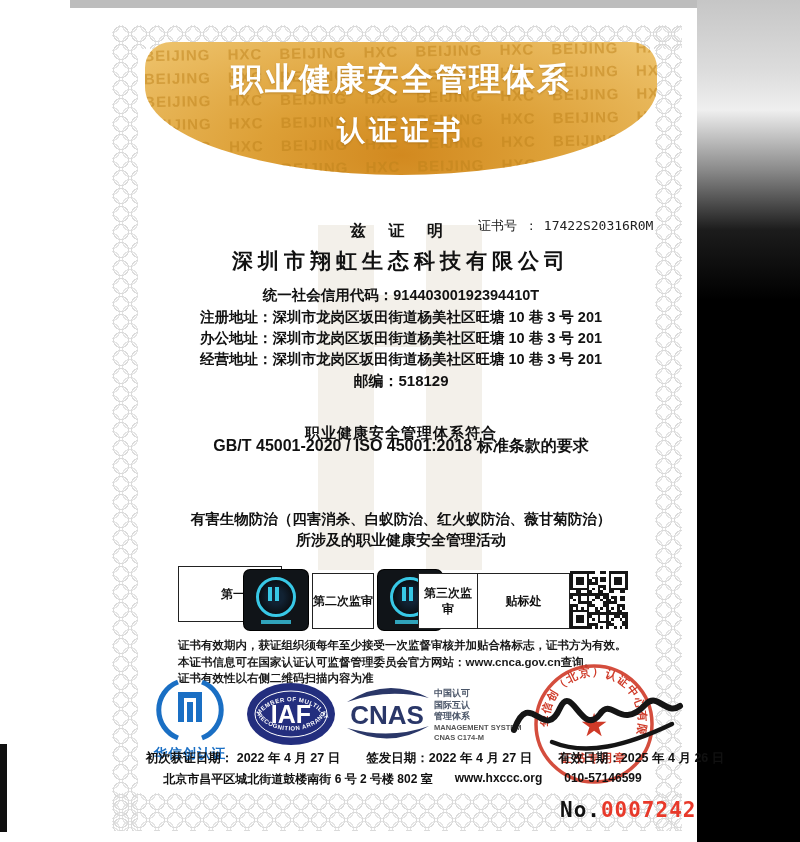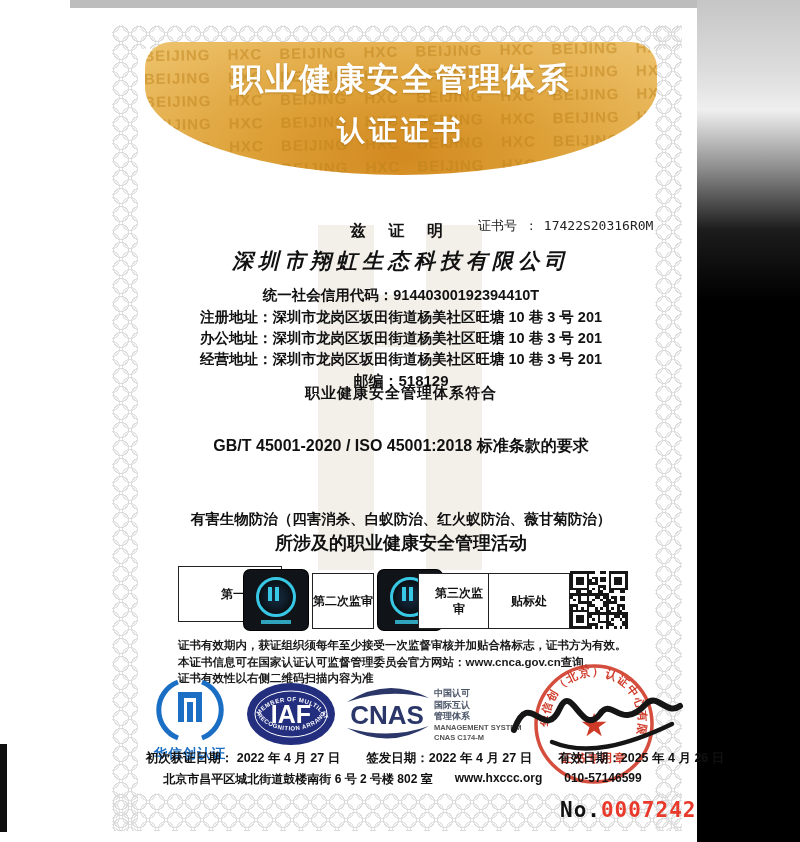--- a/index.html
+++ b/index.html
@@ -45,40 +45,40 @@
   .banner-t1{top:16px;font-size:32px;letter-spacing:2px;}
   .banner-t2{top:70px;font-size:28px;letter-spacing:4px;}
 
   
   .certno{left:478px;top:186px;font-size:13px;color:#222;font-family:"DejaVu Sans Mono",monospace;margin-top:31px;}
   .certno .v{margin-left:6px;}
 
   
   .cline{left:105px;width:592px;text-align:center;color:#111;font-weight:bold;}
   .attest{top:221px;font-size:16px;letter-spacing:9px;}
-  .company{top:247px;font-size:21px;letter-spacing:5px;font-style:italic;}
+  .company{top:247px;font-size:21px;letter-spacing:5px;}
   .code{top:286px;font-size:14.5px;}
   .addr1{top:308px;font-size:14.5px;}
   .addr2{top:329px;font-size:14.5px;}
   .addr3{top:350px;font-size:14.5px;}
   .post{top:372px;font-size:15px;}
-  .sys{top:384px;font-size:15px;letter-spacing:1px;}
+  .sys{top:424px;font-size:15px;letter-spacing:1px;}
   .std{top:436px;font-size:16px;}
   .scopetitle{top:468px;font-size:15px;letter-spacing:1px;}
   .scope1{top:510px;font-size:14.5px;}
-  .scope2{top:531px;font-size:18px;font-family:Liberation Serif, serif;}
+  .scope2{top:531px;font-size:15px;font-family:Liberation Serif, serif;}
 
   
   .abox{border:1.5px solid #222;background:#fff;display:flex;align-items:center;justify-content:center;
     text-align:center;font-size:12px;font-weight:bold;color:#111;line-height:16px;}
   .b1{left:178px;top:566px;width:60px;height:54px;padding-left:42px;}
   .b2{left:312px;top:573px;width:60px;height:54px;}
   .b34{left:418px;top:573px;width:150px;height:54px;display:flex;padding:0;}
   .b34 .cell{flex:1;display:flex;align-items:center;justify-content:center;height:100%;}
-  .b34 .cell:first-child{border-right:1.5px solid #222;flex:0 0 58px;padding-left:11px;}
+  .b34 .cell:first-child{border-right:1.5px solid #222;flex:0 0 58px;}
   .sticker{width:64px;height:60px;background:#101418;border-radius:6px;
     display:flex;flex-direction:column;align-items:center;justify-content:center;box-shadow:0 0 0 1px #000;}
   .s1{left:244px;top:570px;} .s2{left:378px;top:570px;}
   .sticker .ring{width:34px;height:34px;border-radius:50%;border:3px solid #38c8e6;
     background:radial-gradient(circle,#123 30%,#0a0f14 70%);position:relative;}
   .sticker .ring:before{content:"";position:absolute;left:9px;top:7px;width:4px;height:14px;background:#38c8e6;}
   .sticker .ring:after{content:"";position:absolute;left:16px;top:7px;width:4px;height:14px;background:#38c8e6;}
   .sticker .tag{margin-top:3px;width:30px;height:4px;background:#38c8e6;opacity:.8;}
 
   

